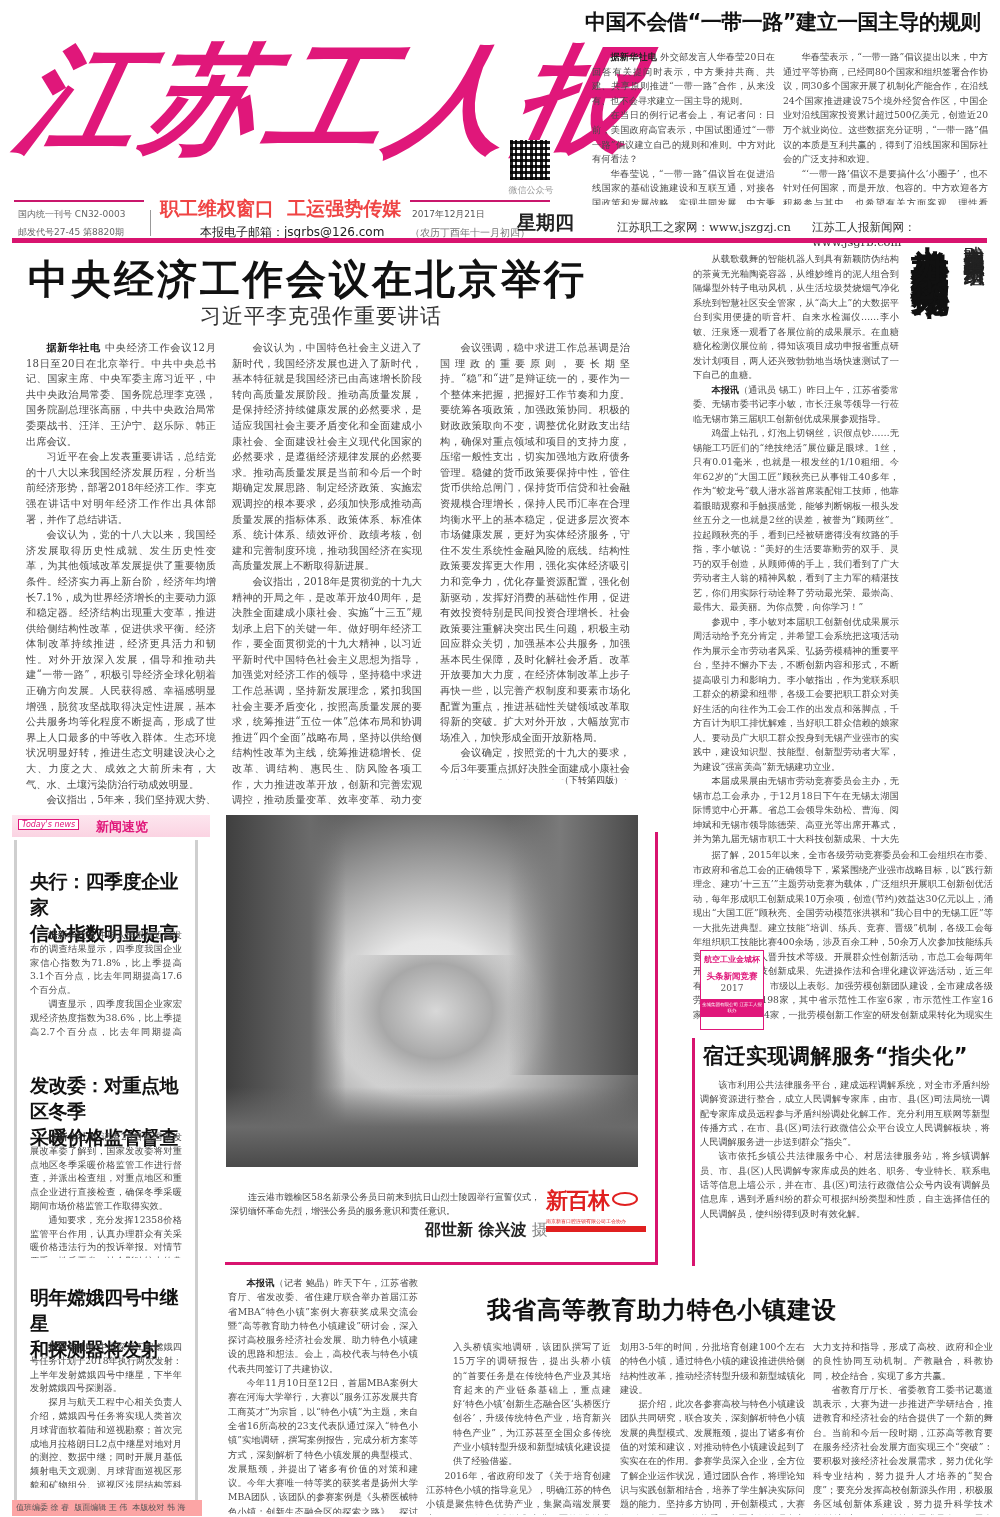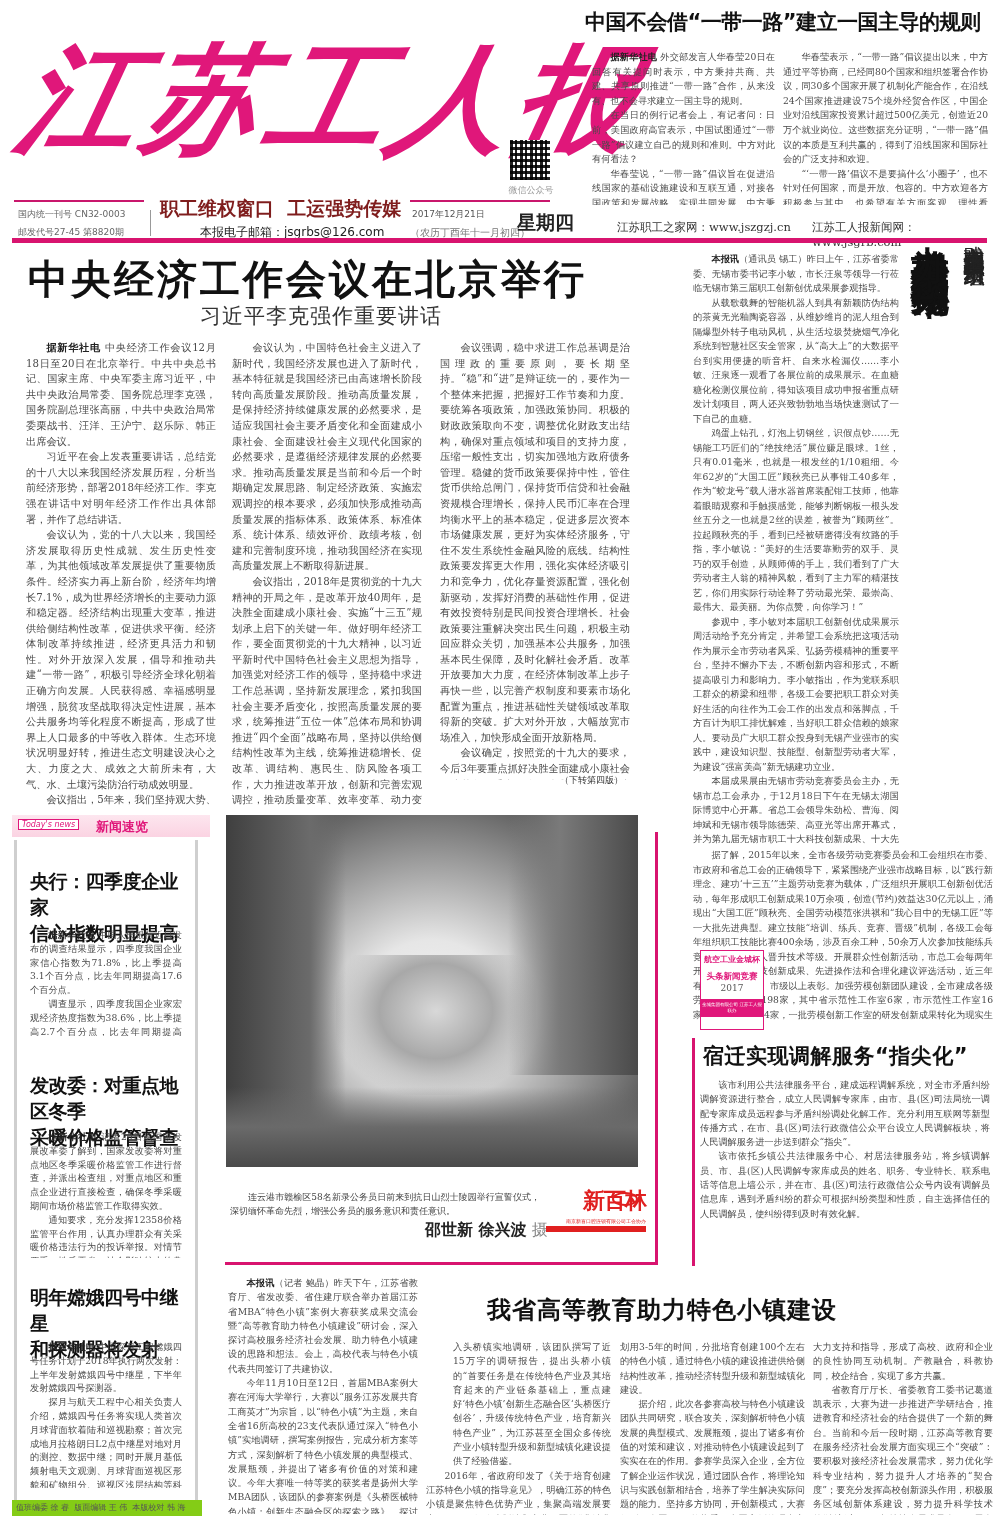--- a/index.html
+++ b/index.html
@@ -32,21 +32,21 @@
 <div class="abs" style="left:510px;top:140px;width:40px;height:40px;">
   <div class="qr" style="width:40px;height:40px;"></div>
 </div>
 <div class="abs" style="left:500px;top:184px;width:62px;text-align:center;font-size:9px;color:#999;">微信公众号</div>
 
 <div class="abs" style="left:0;top:196px;width:1000px;height:52px;">
   <div class="abs" style="left:14px;top:4px;width:130px;height:1.5px;background:#c9176c;"></div>
   <div class="abs" style="left:18px;top:12px;font-size:9px;color:#666;font-family:'DejaVu Sans',sans-serif;">国内统一刊号 CN32-0003</div>
   <div class="abs" style="left:18px;top:30px;font-size:9px;color:#666;font-family:'DejaVu Sans',sans-serif;">邮发代号27-45  第8820期</div>
   <div class="abs" style="left:150px;top:14px;width:1px;height:26px;background:#999;"></div>
-  <div class="abs" style="left:160px;top:0px;font-size:19px;font-weight:bold;color:#7f1d1d;white-space:pre;">职工维权窗口  工运强势传媒</div>
+  <div class="abs" style="left:160px;top:0px;font-size:19px;font-weight:bold;color:#ef4444;white-space:pre;">职工维权窗口  工运强势传媒</div>
   <div class="abs" style="left:200px;top:28px;font-size:12px;color:#222;font-family:'DejaVu Sans',sans-serif;">本报电子邮箱：jsgrbs@126.com</div>
   <div class="abs" style="left:410px;top:4px;width:140px;height:1.5px;background:#c9176c;"></div>
   <div class="abs" style="left:412px;top:12px;font-size:9px;color:#555;font-family:'DejaVu Sans',sans-serif;">2017年12月21日</div>
   <div class="abs" style="left:410px;top:30px;font-size:10px;color:#777;">（农历丁酉年十一月初四）</div>
   <div class="abs" style="left:517px;top:14px;font-size:19px;font-weight:bold;color:#222;font-family:'DejaVu Sans',sans-serif;">星期四</div>
   <div class="abs" style="left:617px;top:24px;font-size:11.5px;color:#333;">江苏职工之家网：www.jszgzj.cn</div>
   <div class="abs" style="left:812px;top:24px;font-size:11.5px;color:#333;">江苏工人报新闻网：www.jsgrb.com</div>
 </div>
 <div class="abs rule-pink" style="left:12px;top:238px;width:975px;height:5px;"></div>
 
@@ -74,22 +74,22 @@
   <p>会议认为，中国特色社会主义进入了新时代，我国经济发展也进入了新时代，基本特征就是我国经济已由高速增长阶段转向高质量发展阶段。推动高质量发展，是保持经济持续健康发展的必然要求，是适应我国社会主要矛盾变化和全面建成小康社会、全面建设社会主义现代化国家的必然要求，是遵循经济规律发展的必然要求。推动高质量发展是当前和今后一个时期确定发展思路、制定经济政策、实施宏观调控的根本要求，必须加快形成推动高质量发展的指标体系、政策体系、标准体系、统计体系、绩效评价、政绩考核，创建和完善制度环境，推动我国经济在实现高质量发展上不断取得新进展。</p>
   <p>会议指出，2018年是贯彻党的十九大精神的开局之年，是改革开放40周年，是决胜全面建成小康社会、实施“十三五”规划承上启下的关键一年。做好明年经济工作，要全面贯彻党的十九大精神，以习近平新时代中国特色社会主义思想为指导，加强党对经济工作的领导，坚持稳中求进工作总基调，坚持新发展理念，紧扣我国社会主要矛盾变化，按照高质量发展的要求，统筹推进“五位一体”总体布局和协调推进“四个全面”战略布局，坚持以供给侧结构性改革为主线，统筹推进稳增长、促改革、调结构、惠民生、防风险各项工作，大力推进改革开放，创新和完善宏观调控，推动质量变革、效率变革、动力变革，在打好防范化解重大风险、精准脱贫、污染防治的攻坚战方面取得扎实进展，引导和稳定预期，加强和改善民生，促进经济社会持续健康发展。</p>
 </div>
 <div class="abs body-text col-fill" style="left:440px;top:340px;width:190px;height:440px;">
   <p>会议强调，稳中求进工作总基调是治国理政的重要原则，要长期坚持。“稳”和“进”是辩证统一的，要作为一个整体来把握，把握好工作节奏和力度。要统筹各项政策，加强政策协同。积极的财政政策取向不变，调整优化财政支出结构，确保对重点领域和项目的支持力度，压缩一般性支出，切实加强地方政府债务管理。稳健的货币政策要保持中性，管住货币供给总闸门，保持货币信贷和社会融资规模合理增长，保持人民币汇率在合理均衡水平上的基本稳定，促进多层次资本市场健康发展，更好为实体经济服务，守住不发生系统性金融风险的底线。结构性政策要发挥更大作用，强化实体经济吸引力和竞争力，优化存量资源配置，强化创新驱动，发挥好消费的基础性作用，促进有效投资特别是民间投资合理增长。社会政策要注重解决突出民生问题，积极主动回应群众关切，加强基本公共服务，加强基本民生保障，及时化解社会矛盾。改革开放要加大力度，在经济体制改革上步子再快一些，以完善产权制度和要素市场化配置为重点，推进基础性关键领域改革取得新的突破。扩大对外开放，大幅放宽市场准入，加快形成全面开放新格局。</p>
   <p>会议确定，按照党的十九大的要求，今后3年要重点抓好决胜全面建成小康社会的防范化解重大风险、精准脱贫、污染防治三大攻坚战。打好防范化解重大风险攻坚战，重点是防控金融风险，要服务于供给侧结构性改革这条主线，促进形成金融和实体经济、金融和房地产、金融体系内部的良性循环，做好重点领域风险防范和处置，坚决打击违法违规金融活动，加强薄弱环节监管制度建设。打好精准脱贫攻坚战，要保证现行标准下的脱贫质量，既不降低标准，也不吊高胃口，瞄准特定贫困群众精准帮扶，向深度贫困地区聚焦发力，激发贫困人口内生动力，加强考核监督。打好污染防治攻坚战，要使主要污染物排放总量大幅减少，生态环境质量总体改善，重点是打赢蓝天保卫战，调整产业结构，淘汰落后产能，调整能源结构，加大节能力度和考核，调整运输结构。</p>
 </div>
 <div class="abs" style="left:560px;top:774px;font-size:9px;color:#333;">（下转第四版）</div>
 
 <div class="abs body-text col-fill" style="left:693px;top:252px;width:206px;height:596px;font-size:9.2px;line-height:14.5px;">
+  <p>从载歌载舞的智能机器人到具有新颖防伪结构的茶黄无光釉陶瓷容器，从维妙维肖的泥人组合到隔爆型外转子电动风机，从生活垃圾焚烧烟气净化系统到智慧社区安全管家，从“高大上”的大数据平台到实用便捷的听音杆、自来水检漏仪……李小敏、汪泉逐一观看了各展位前的成果展示。在血糖糖化检测仪展位前，得知该项目成功申报省重点研发计划项目，两人还兴致勃勃地当场快速测试了一下自己的血糖。</p>
   <p><span class="lead">本报讯</span><span>（通讯员 锡工）</span><span>昨日上午，江苏省委常委、无锡市委书记李小敏，市长汪泉等领导一行莅临无锡市第三届职工创新创优成果展参观指导。</span></p>
-  <p>从载歌载舞的智能机器人到具有新颖防伪结构的茶黄无光釉陶瓷容器，从维妙维肖的泥人组合到隔爆型外转子电动风机，从生活垃圾焚烧烟气净化系统到智慧社区安全管家，从“高大上”的大数据平台到实用便捷的听音杆、自来水检漏仪……李小敏、汪泉逐一观看了各展位前的成果展示。在血糖糖化检测仪展位前，得知该项目成功申报省重点研发计划项目，两人还兴致勃勃地当场快速测试了一下自己的血糖。</p>
   <p>鸡蛋上钻孔，灯泡上切钢丝，识假点钞……无锡能工巧匠们的“绝技绝活”展位赚足眼球。1丝，只有0.01毫米，也就是一根发丝的1/10粗细。今年62岁的“大国工匠”顾秋亮已从事钳工40多年，作为“蛟龙号”载人潜水器首席装配钳工技师，他靠着眼睛观察和手触摸感觉，能够判断钢板一根头发丝五分之一也就是2丝的误差，被誉为“顾两丝”。拉起顾秋亮的手，看到已经被研磨得没有纹路的手指，李小敏说：“美好的生活要靠勤劳的双手、灵巧的双手创造，从顾师傅的手上，我们看到了广大劳动者主人翁的精神风貌，看到了主力军的精湛技艺，你们用实际行动诠释了劳动最光荣、最崇高、最伟大、最美丽。为你点赞，向你学习！”</p>
   <p>参观中，李小敏对本届职工创新创优成果展示周活动给予充分肯定，并希望工会系统把这项活动作为展示全市劳动者风采、弘扬劳模精神的重要平台，坚持不懈办下去，不断创新内容和形式，不断提高吸引力和影响力。李小敏指出，作为党联系职工群众的桥梁和纽带，各级工会要把职工群众对美好生活的向往作为工会工作的出发点和落脚点，千方百计为职工排忧解难，当好职工群众信赖的娘家人。要动员广大职工群众投身到无锡产业强市的实践中，建设知识型、技能型、创新型劳动者大军，为建设“强富美高”新无锡建功立业。</p>
   <p>本届成果展由无锡市劳动竞赛委员会主办，无锡市总工会承办，于12月18日下午在无锡太湖国际博览中心开幕。省总工会领导朱劲松、曹海、阅坤斌和无锡市领导陈德荣、高亚光等出席开幕式，并为第九届无锡市职工十大科技创新成果、十大先进操作法和十佳金点子颁奖。</p>
 
 </div>
 <div class="abs vert sans-bold" style="left:908px;top:252px;height:560px;font-size:38px;line-height:44px;color:#111;letter-spacing:-2px;">无锡市第三届职工创新创优成果展成功举办</div>
 <div class="abs vert" style="left:960px;top:250px;height:560px;font-size:21px;line-height:28px;color:#222;font-family:'DejaVu Sans',sans-serif;letter-spacing:-1px;">组织动员全市广大职工积极投身无锡产业强市实践</div>
 <div class="abs body-text col-fill" style="left:693px;top:848px;width:300px;height:175px;font-size:9.2px;line-height:14.5px;">
   <p style="padding-left:0;">据了解，2015年以来，全市各级劳动竞赛委员会和工会组织在市委、市政府和省总工会的正确领导下，紧紧围绕产业强市战略目标，以“践行新理念、建功‘十三五’”主题劳动竞赛为载体，广泛组织开展职工创新创优活动，每年形成职工创新成果10万余项，创造(节约)效益达30亿元以上，涌现出“大国工匠”顾秋亮、全国劳动模范张洪祺和“我心目中的无锡工匠”等一大批先进典型。建立技能“培训、练兵、竞赛、晋级”机制，各级工会每年组织职工技能比赛400余场，涉及百余工种，50余万人次参加技能练兵竞赛活动，近万人晋升技术等级。开展群众性创新活动，市总工会每两年开展全市职工科技创新成果、先进操作法和合理化建议评选活动，近三年有35个成果获省、市级以上表彰。加强劳模创新团队建设，全市建成各级劳模创新工作室198家，其中省示范性工作室6家，市示范性工作室16家，市级工作室44家，一批劳模创新工作室的研发创新成果转化为现实生产力。</p>
 </div>
@@ -138,38 +138,38 @@
 
 <div class="abs news-title" style="left:30px;top:1284px;width:160px;">
   <div>明年嫦娥四号中继星</div>
   <div>和探测器将发射</div>
 </div>
 <div class="abs body-text col-fill" style="left:30px;top:1340px;width:152px;height:148px;font-size:9.2px;line-height:13.8px;">
   <p><span class="lead">据新华社电</span> <span>中国探月工程嫦娥四号任务计划于2018年执行两次发射：上半年发射嫦娥四号中继星，下半年发射嫦娥四号探测器。</span></p>
   <p>探月与航天工程中心相关负责人介绍，嫦娥四号任务将实现人类首次月球背面软着陆和巡视勘察；首次完成地月拉格朗日L2点中继星对地对月的测控、数据中继；同时开展月基低频射电天文观测、月球背面巡视区形貌和矿物组分、巡视区浅层结构等科学探测与研究。</p>
 </div>
 
-<div class="abs" style="left:12px;top:1500px;width:190px;height:16px;background:#84cc16;font-size:8px;color:#555;line-height:16px;padding-left:4px;white-space:pre;overflow:hidden;">值班编委 徐 睿  版面编辑 王 伟  本版校对 韩 海</div>
+<div class="abs" style="left:12px;top:1500px;width:190px;height:16px;background:#fca5a5;font-size:8px;color:#555;line-height:16px;padding-left:4px;white-space:pre;overflow:hidden;">值班编委 徐 睿  版面编辑 王 伟  本版校对 韩 海</div>
 
 <div class="abs photo" style="left:226px;top:815px;width:412px;height:352px;">
   <div class="abs" style="left:110px;top:140px;width:200px;height:140px;background:radial-gradient(ellipse at 50% 40%, #d8d8d8 0%, #a8a8a8 40%, transparent 75%);"></div>
   <div class="abs" style="left:0;top:0;width:120px;height:352px;background:linear-gradient(90deg,#3f3f3f,#6b6b6b 70%,transparent);"></div>
   <div class="abs" style="right:0;top:0;width:130px;height:260px;background:linear-gradient(270deg,#4a4a4a,#7a7a7a 60%,transparent);"></div>
   <div class="abs" style="left:0;bottom:0;width:412px;height:80px;background:linear-gradient(0deg,#4a4a4a,#6a6a6a 50%,transparent);"></div>
 </div>
 
 <div class="abs body-text" style="left:230px;top:1190px;width:310px;font-size:9px;line-height:14px;color:#444;">
   <p>连云港市赣榆区58名新录公务员日前来到抗日山烈士陵园举行宣誓仪式，深切缅怀革命先烈，增强公务员的服务意识和责任意识。</p>
 </div>
 <div class="abs" style="left:425px;top:1220px;font-size:16px;">
   <span class="lead">邵世新 徐兴波</span>
   <span style="color:#888;">摄</span>
 </div>
 
-<div class="abs" style="left:546px;top:1186px;width:100px;height:56px;text-align:right;">
+<div class="abs" style="left:546px;top:1186px;width:100px;height:56px;">
   <div class="sans-bold" style="font-size:22px;color:#e02020;letter-spacing:-1px;">新百林</div>
   <span class="abs" style="left:66px;top:6px;width:26px;height:14px;border:2px solid #e02020;border-radius:50%;"></span>
   <div style="font-size:5px;color:#e02020;white-space:nowrap;overflow:hidden;margin-top:2px;">南京新百口腔连锁有限公司工会协办</div>
   <div style="height:6px;background:#e02020;margin-top:2px;"></div>
 </div>
 
 <div class="abs body-text col-fill" style="left:228px;top:1276px;width:190px;height:238px;font-size:9.2px;line-height:14.3px;">
   <p><span class="lead">本报讯</span><span>（记者 鲍晶）</span><span>昨天下午，江苏省教育厅、省发改委、省住建厅联合举办首届江苏省MBA“特色小镇”案例大赛获奖成果交流会暨“高等教育助力特色小镇建设”研讨会，深入探讨高校服务经济社会发展、助力特色小镇建设的思路和想法。会上，高校代表与特色小镇代表共同签订了共建协议。</span></p>
   <p>今年11月10日至12日，首届MBA案例大赛在河海大学举行，大赛以“服务江苏发展共育工商英才”为宗旨，以“特色小镇”为主题，来自全省16所高校的23支代表队通过深入“特色小镇”实地调研，撰写案例报告，完成分析方案等方式，深刻解析了特色小镇发展的典型模式、发展瓶颈，并提出了诸多有价值的对策和建议。今年大赛唯一特等奖的获奖者是扬州大学MBA团队，该团队的参赛案例是《头桥医械特色小镇：创新生态融合区的探索之路》，探讨传统产业镇如何实现“特色小镇”转型发展。经过多次深</p>
 </div>

